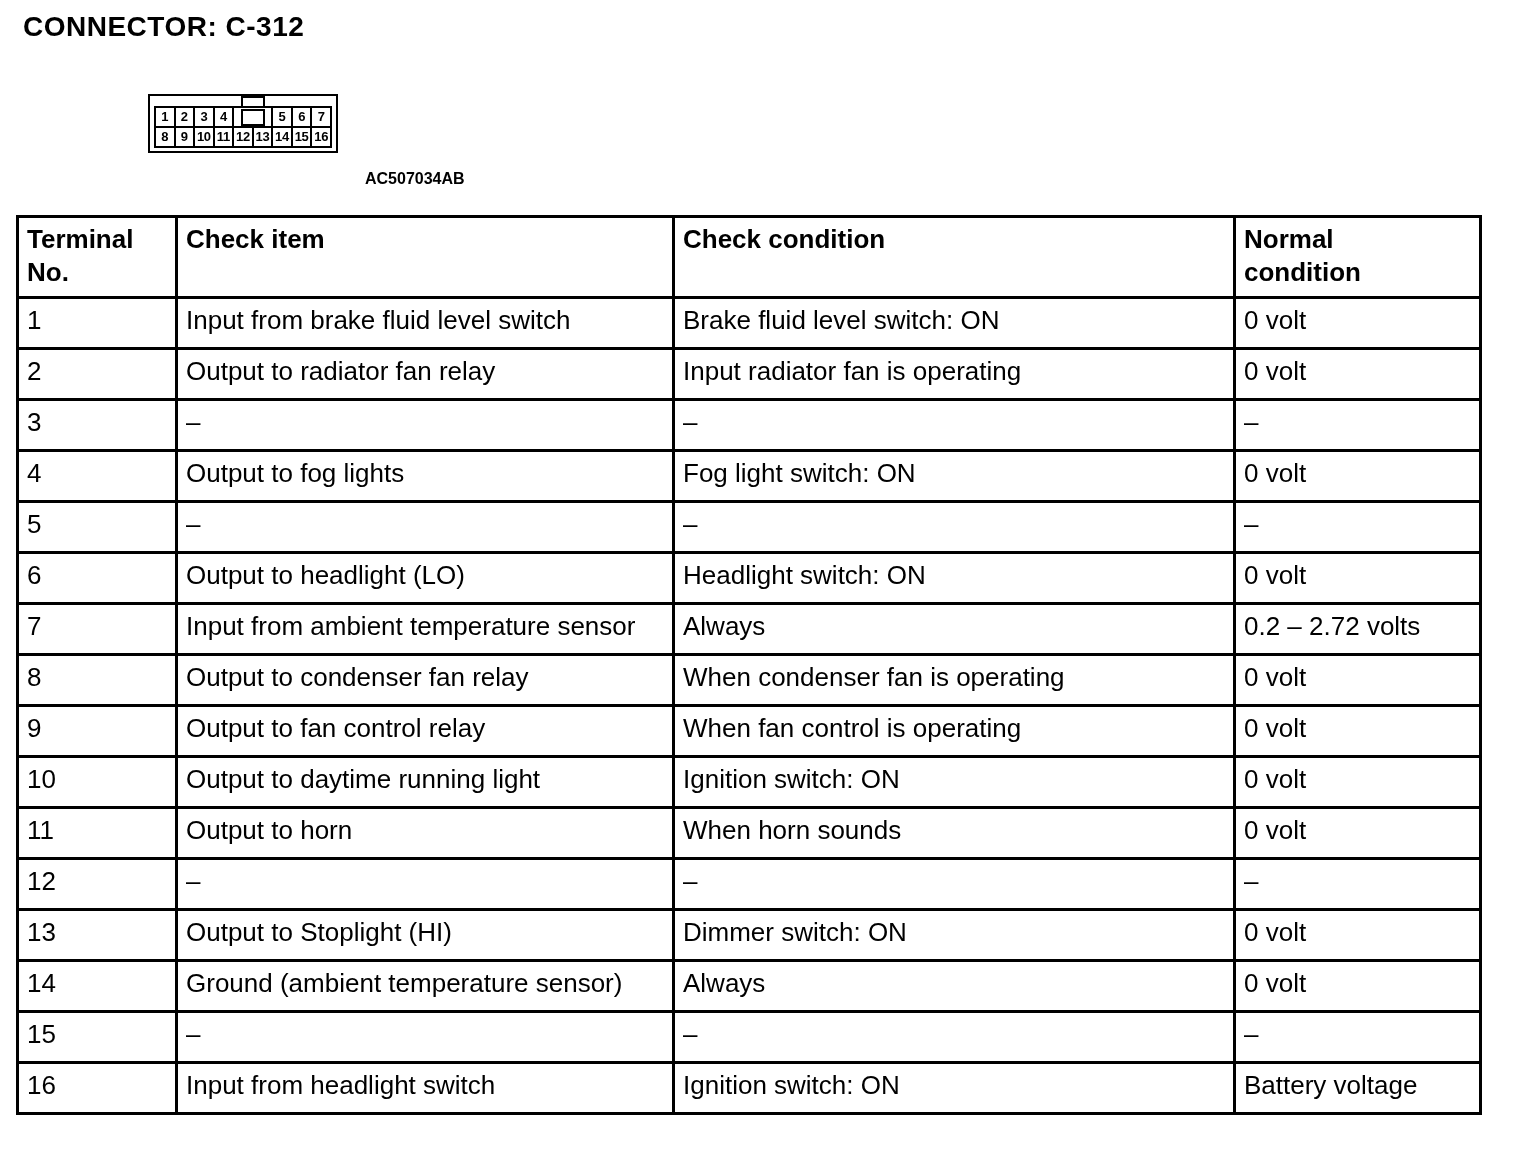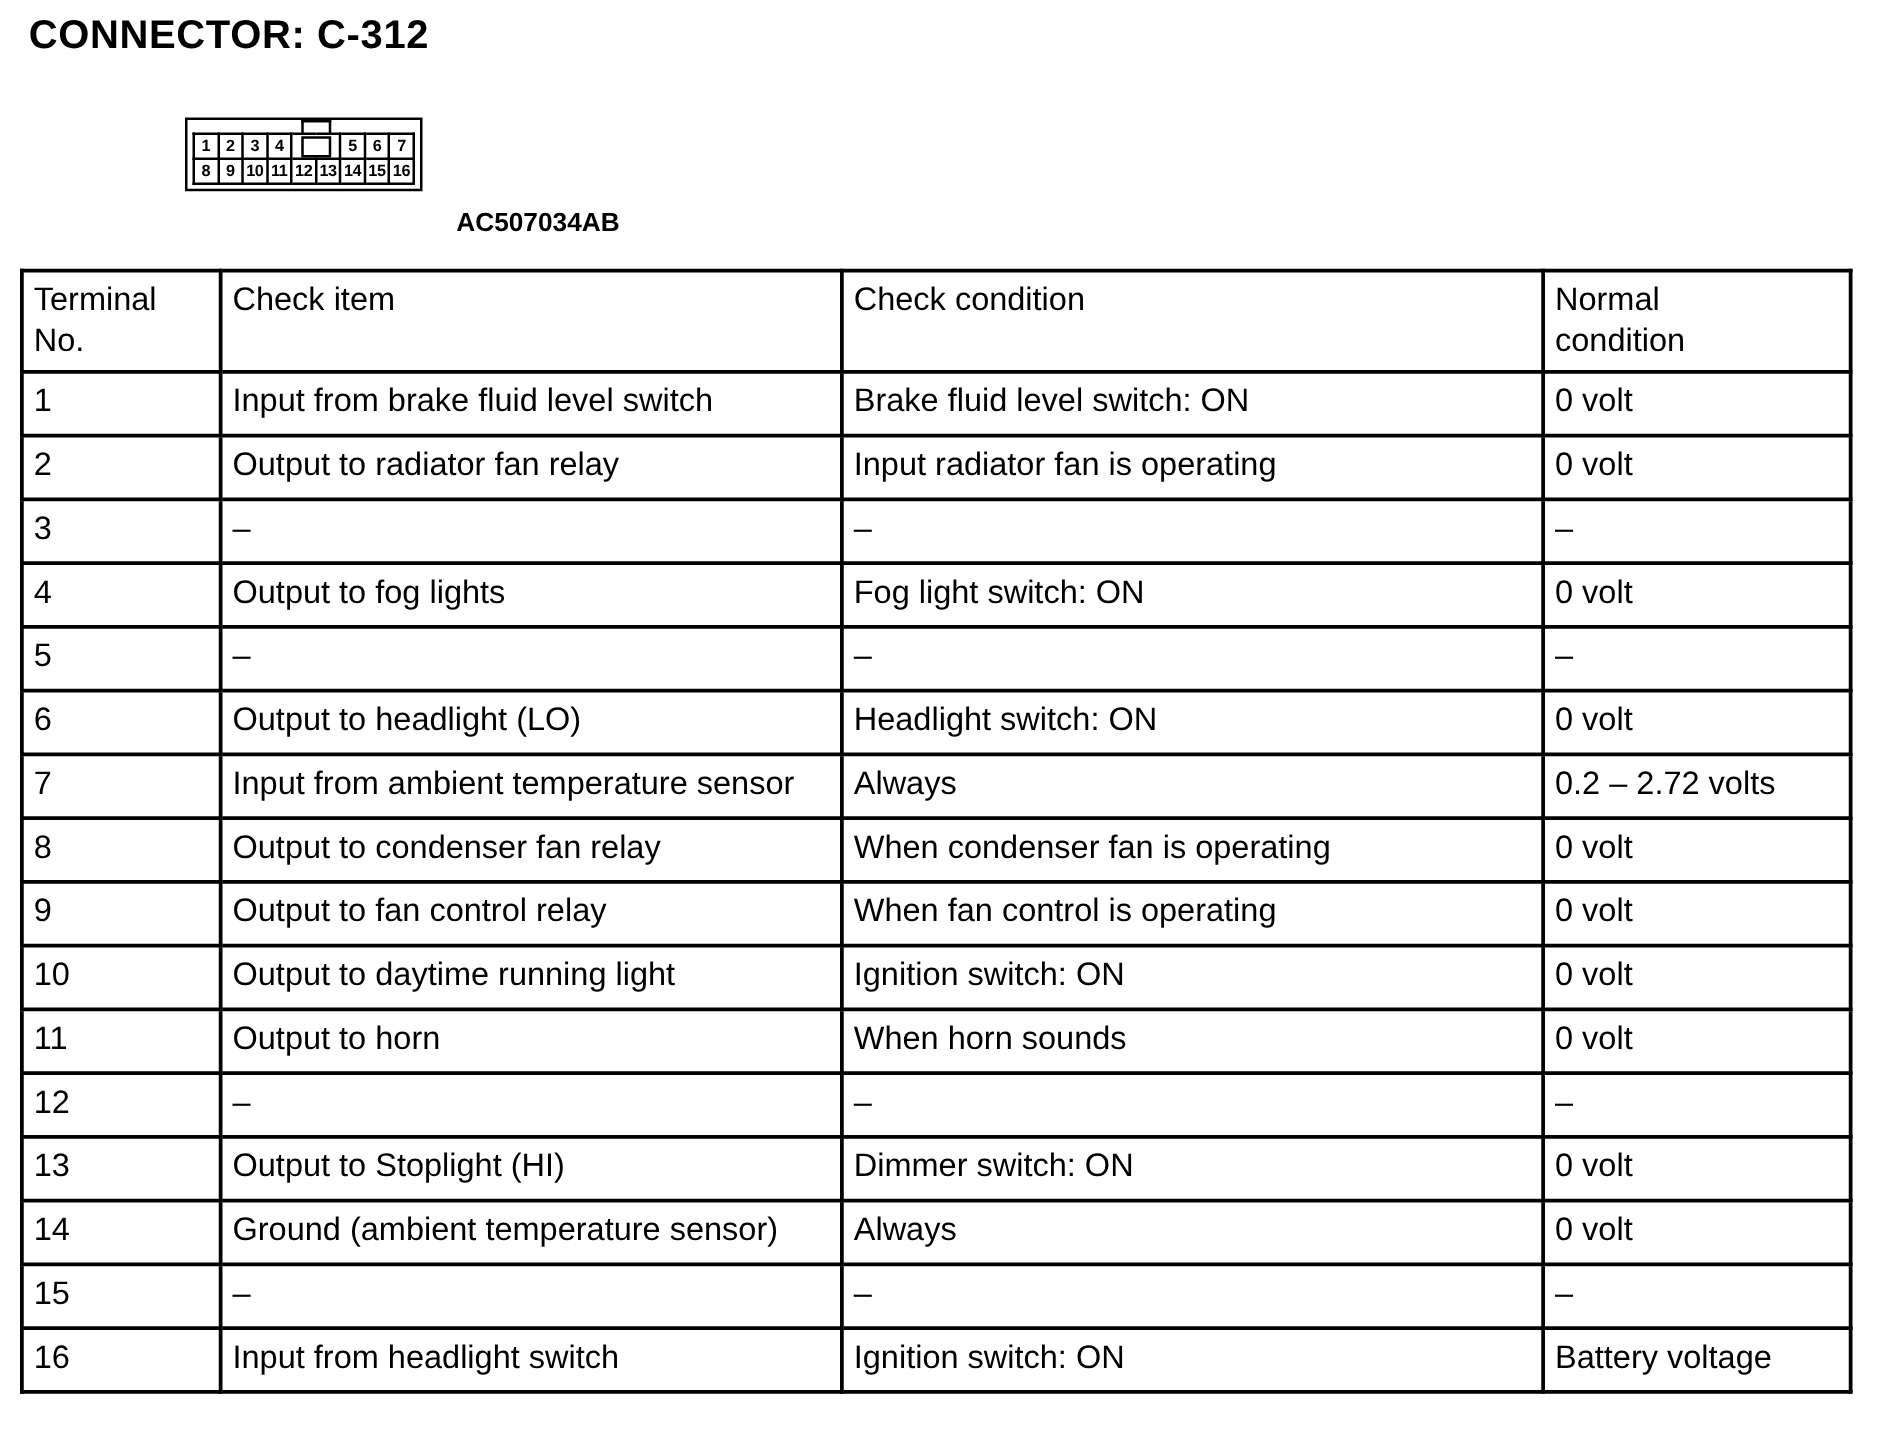--- a/index.html
+++ b/index.html
@@ -8,21 +8,21 @@
     background: #ffffff;
     width: 1520px;
     height: 1158px;
     font-family: "Liberation Sans", "DejaVu Sans", sans-serif;
     color: #000000;
     overflow: hidden;
   }
 
   .page-title {
     margin: 8px 0 0 23px;
-    font-size: 32px;
+    font-size: 28px;
     font-weight: bold;
     line-height: 38px;
     letter-spacing: 0.5px;
   }
 
   
   .connector-outer {
     position: relative;
     margin: 48px 0 0 148px;
     width: 178px;
@@ -62,21 +62,21 @@
   .key-slot {
     width: 20px;
     height: 13px;
     border: 2px solid #000;
     margin: 0 auto;
     background: #fff;
   }
 
   .figure-code {
     margin: 16px 0 0 365px;
-    font-size: 21px;
+    font-size: 16px;
     font-weight: bold;
     line-height: 20px;
   }
 
   
   .check-table {
     margin: 26px 0 0 16px;
     border-collapse: collapse;
     table-layout: fixed;
     width: 1463px;
@@ -84,21 +84,21 @@
   .check-table th,
   .check-table td {
     border: 3px solid #000;
     vertical-align: top;
     text-align: left;
     padding: 5px 8px 7px 8px;
     font-size: 26px;
     line-height: 33px;
   }
   .check-table th {
-    font-weight: normal;
+    font-weight: bold;
     white-space: pre-line;
   }
   .check-table tbody td {
     font-weight: normal;
     height: 36px; 
   }
 </style>
 </head>
 <body>
 

